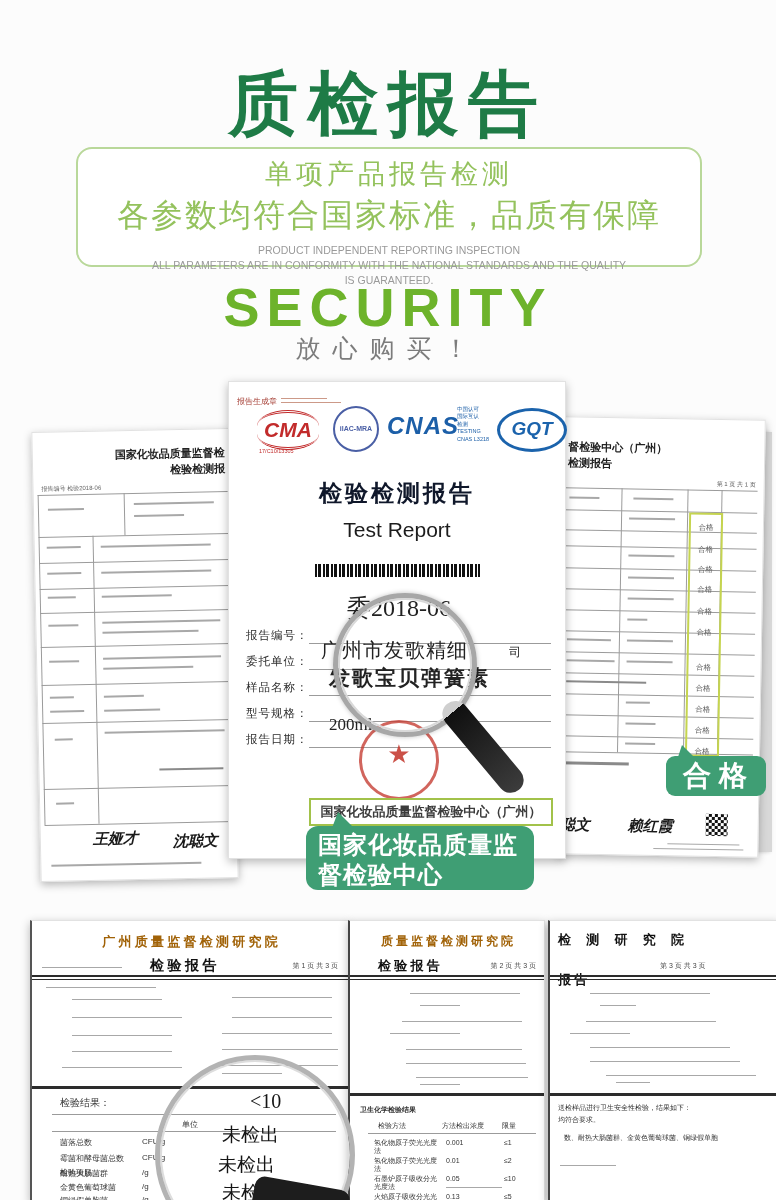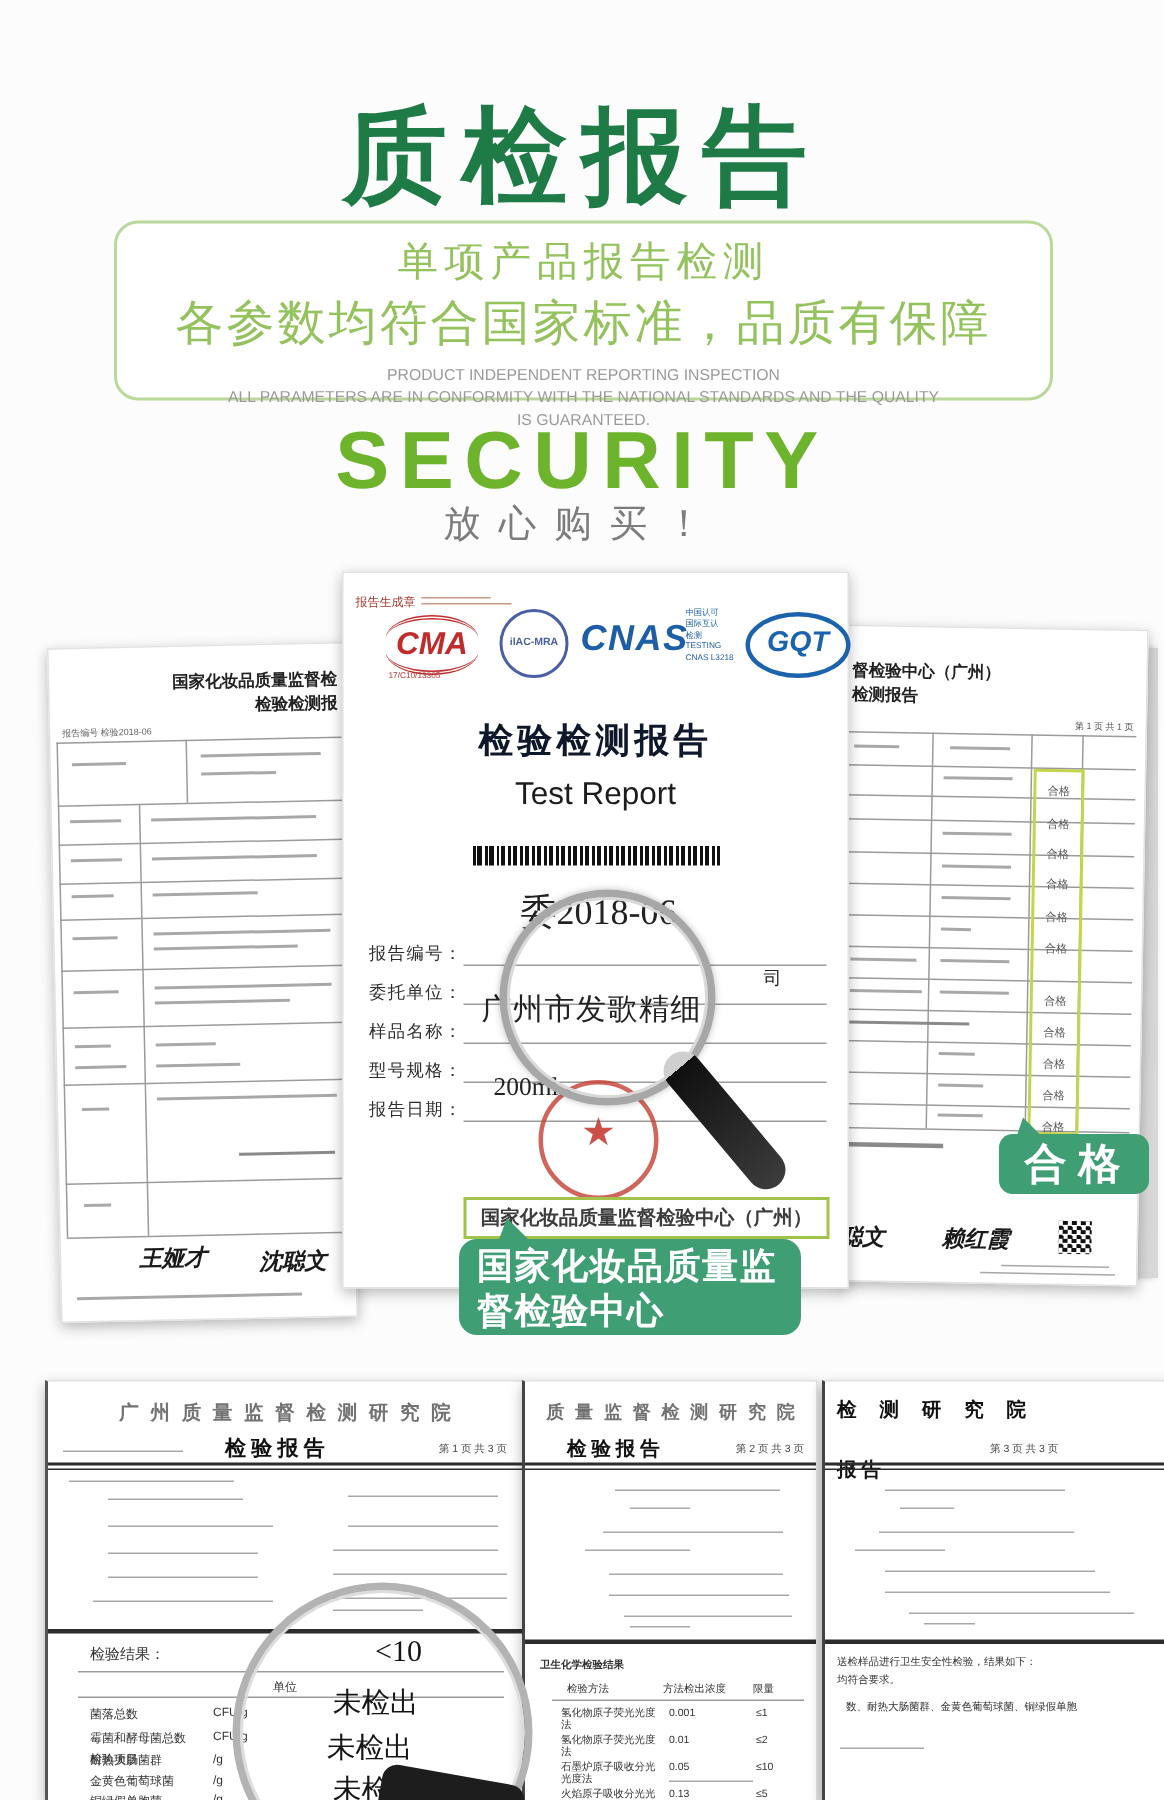--- a/index.html
+++ b/index.html
@@ -43,21 +43,21 @@
   .cnas-side{left:228px;top:24px;font-size:5.5px;color:#1c5fa8;line-height:1.35;white-space:pre-line;}
   .logo-gqt{left:268px;top:26px;width:64px;height:38px;border:3px solid #1b63ac;border-radius:50%;
             color:#1b63ac;font-size:19px;font-weight:bold;font-style:italic;text-align:center;line-height:36px;}
   .rep-title{left:0;right:0;top:96px;text-align:center;font-size:23px;font-weight:bold;color:#0f172a;letter-spacing:3px;}
   .rep-title-en{left:0;right:0;top:136px;text-align:center;font-size:21px;color:#1c1c1c;}
   .barcode{left:86px;top:182px;width:165px;height:13px;
            background:repeating-linear-gradient(90deg,#111 0 2px,#fff 2px 3px,#111 3px 6px,#fff 6px 8px);}
   .fld-label{position:absolute;left:17px;font-size:11.5px;color:#2d2d2d;letter-spacing:1px;}
   .fld-line{position:absolute;left:80px;right:14px;border-bottom:1px solid #9b9b9b;height:1px;}
   .mag-no{left:118px;top:210px;font-size:24px;color:#222;}
-  .mag-entrust{left:92px;top:255px;font-size:20px;color:#222;letter-spacing:1px;margin-top:22px;}
+  .mag-entrust{left:92px;top:255px;font-size:20px;color:#222;letter-spacing:1px;}
   .mag-tail{left:280px;top:262px;font-size:12px;color:#222;}
   .mag-sample{left:100px;top:282px;font-size:21px;font-weight:bold;color:#222;letter-spacing:2px;}
   .mag-vol{left:100px;top:333px;font-size:17px;color:#222;}
   .stamp{left:130px;top:338px;width:74px;height:74px;border:3px solid rgba(197,62,52,.8);border-radius:50%;}
   .stamp .star{position:absolute;left:0;right:0;top:16px;text-align:center;font-size:26px;color:rgba(197,62,52,.9);}
   .cert-box{left:80px;top:416px;width:240px;height:24px;border:2px solid #a2c24a;text-align:center;
             font-size:13px;font-weight:bold;color:#3c3c3c;line-height:24px;}
   .magnifier{left:333px;top:593px;width:134px;height:134px;border:5px solid #a7a7a7;border-radius:50%;
              box-shadow:inset 0 0 0 2px #d9d9d9, 0 0 5px rgba(0,0,0,.25);z-index:6;}
   .mag-handle{left:434px;top:704px;width:26px;height:112px;border-radius:13px;
@@ -83,22 +83,22 @@
   .bubble{left:306px;top:826px;width:228px;height:64px;background:#3f9e74;border-radius:12px;z-index:8;
           color:#fff;font-size:24px;font-weight:bold;line-height:1.25;padding:4px 0 0 12px;box-sizing:border-box;letter-spacing:1px;}
   .bubble:before{content:"";position:absolute;left:26px;top:-14px;border-left:6px solid transparent;
                  border-right:16px solid transparent;border-bottom:16px solid #3f9e74;}
   .ok-badge{left:666px;top:756px;width:100px;height:40px;background:#3f9e74;border-radius:9px;z-index:8;
             color:#fff;font-size:28px;font-weight:bold;text-align:center;line-height:40px;letter-spacing:8px;padding-left:6px;box-sizing:border-box;}
   .ok-badge:before{content:"";position:absolute;left:12px;top:-11px;border-left:4px solid transparent;
                  border-right:12px solid transparent;border-bottom:12px solid #3f9e74;}
 
   
-  .org{position:absolute;left:0;right:0;text-align:center;font-weight:bold;color:#737373;
-       font-family:Liberation Mono, monospace;}
+  .org{position:absolute;left:0;right:0;text-align:center;font-weight:bold;color:#a16207;
+       font-family:Liberation Serif, serif;}
   .btitle{position:absolute;font-weight:bold;color:#111;font-family:"Liberation Serif","DejaVu Serif",serif;}
   .bpage{position:absolute;font-size:7px;color:#444;}
   .rule2{position:absolute;border-top:2px solid #2c2c2c;border-bottom:1px solid #2c2c2c;height:2px;}
   .thick{position:absolute;background:#2c2c2c;height:3px;}
   .cell{position:absolute;font-size:8px;color:#333;white-space:nowrap;}
   .cell.small{font-size:7px;}
   .bmag{left:155px;top:1055px;width:190px;height:190px;border:5px solid #b3b3b3;border-radius:50%;
         box-shadow:inset 0 0 0 2px #ddd;z-index:6;}
   .bmag-handle{left:252px;top:1183px;width:96px;height:44px;background:#1d1d1d;border-radius:10px;
                transform:rotate(10deg);z-index:7;}
@@ -270,20 +270,21 @@
     <div class="fld-line" style="top:286px;"></div>
     <div class="fld-label" style="top:298px;">样品名称：</div>
     <div class="fld-line" style="top:312px;"></div>
     <div class="fld-label" style="top:324px;">型号规格：</div>
     <div class="fld-line" style="top:338px;"></div>
     <div class="fld-label" style="top:350px;">报告日期：</div>
     <div class="fld-line" style="top:364px;"></div>
 
     <div class="abs mag-entrust serif">广州市发歌精细</div>
     <div class="abs mag-tail serif">司</div>
+    <div class="abs mag-sample serif">发歌宝贝弹簧素</div>
     <div class="abs mag-vol serif">200ml</div>
 
     <div class="abs stamp">
       <div class="star">★</div>
     </div>
 
     <div class="abs cert-box">国家化妆品质量监督检验中心（广州）</div>
   </div>
 
   <div class="abs magnifier"></div>

